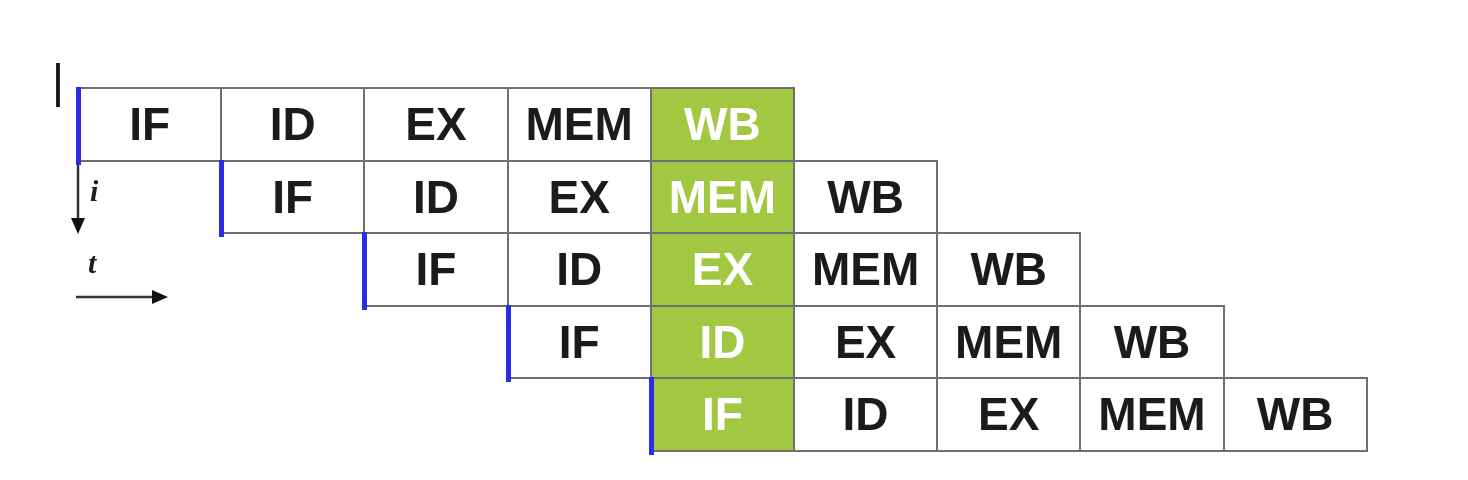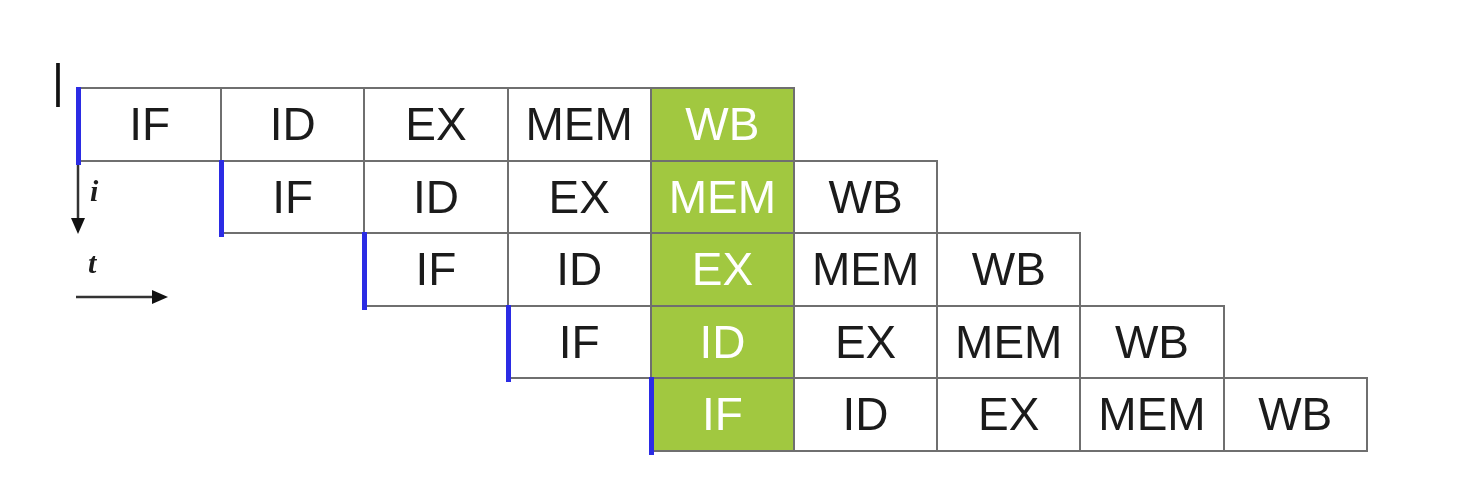--- a/index.html
+++ b/index.html
@@ -16,20 +16,21 @@
     box-sizing: border-box;
     border: 2px solid var(--grid, #6f6f6f);
     background: #ffffff;
     color: var(--txt, #1b1b1b);
     display: flex;
     align-items: center;
     justify-content: center;
     font-size: 46px;
     line-height: 1;
     z-index: 1;
+    font-weight: bold;
   }
   .cell.highlight {
     background: var(--green, #a1c840);
     color: var(--hitxt, #ffffff);
   }
   .issue-bar {
     position: absolute;
     width: 5px;
     background: var(--blue, #2b2ce4);
     z-index: 3;

